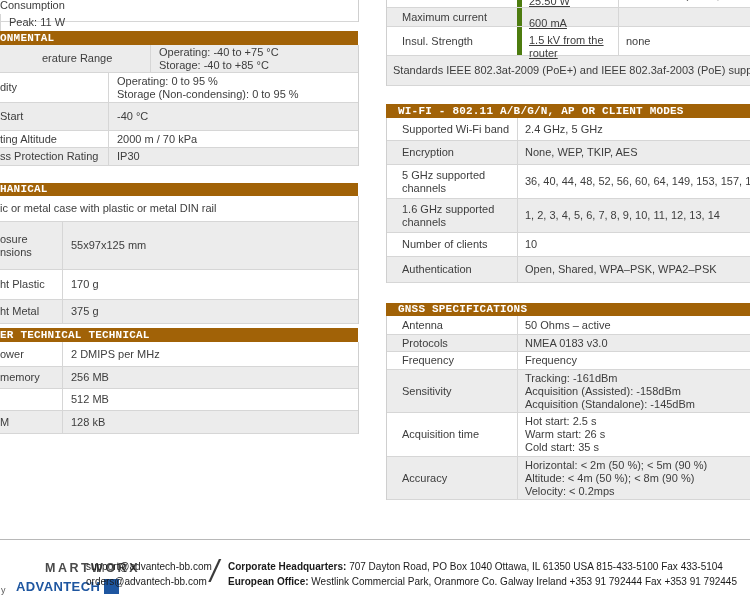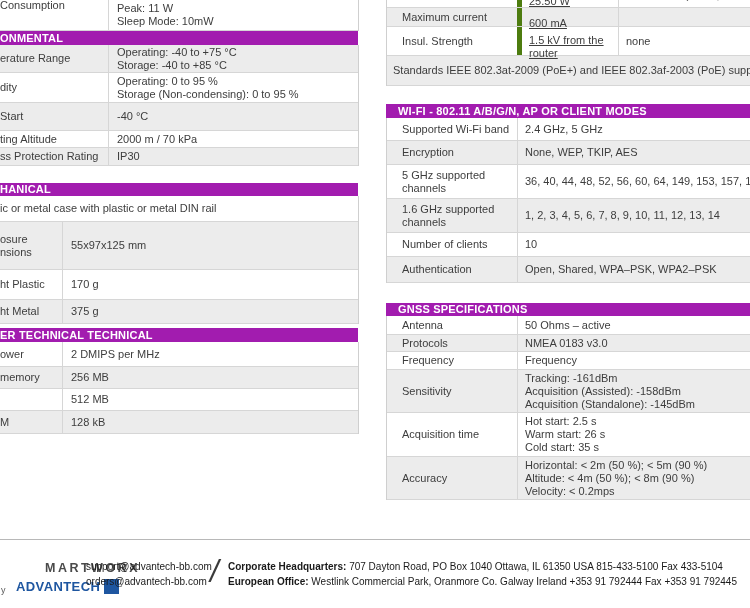--- a/index.html
+++ b/index.html
@@ -2,22 +2,22 @@
 <html><head>
 <meta charset="utf-8">
 <style>
   html,body{margin:0;padding:0;background:#fff;}
   .page{
     position:relative;width:750px;height:608px;overflow:hidden;background:#ffffff;
     font-family:"Liberation Sans",sans-serif;font-size:11px;line-height:13px;color:#3d3d3d;
   }
   
   .hdr{
-    position:absolute;background:#a21caf;color:#ffffff;font-weight:bold;
-    display:flex;align-items:center;letter-spacing:.2px;font-size:11px;
+    position:absolute;background:#a16207;color:#ffffff;font-weight:bold;
+    display:flex;align-items:center;letter-spacing:.2px;font-size:11px;font-family:Liberation Mono, monospace;
   }
   
   .rows{position:absolute;}
   .row{display:flex;border-bottom:1px solid #d6d6d6;box-sizing:border-box;background:#fff;}
   .row.alt{background:#ececec;}
   .cell{display:flex;align-items:center;white-space:pre-line;box-sizing:border-box;}
   .lbl{flex:none;}
   .val{flex:1;border-left:1px solid #d6d6d6;padding:2px 4px 2px 8px;}
   .merged{flex:1;border-left:none;}
   
@@ -42,30 +42,30 @@
   .bigslash{position:absolute;left:210px;top:556px;font-size:31px;line-height:31px;font-style:italic;color:#3a3a3a;font-weight:300;}
   .addresses{position:absolute;left:228px;top:560px;font-size:10px;line-height:14.5px;color:#1a1a1a;white-space:nowrap;}
   .addresses b{font-weight:bold;}
 </style>
 </head>
 <body>
 
 <div class="page">
 
   <div class="rows left-t" style="left:0;top:0;width:358px;">
-    <div class="row" style="height:31px;">
+    <div class="row" style="height:22px;flex-direction:column;">
       <div class="cell lbl lblw108" style="align-items:flex-start;margin-top:-3px;">Consumption</div>
       <div class="cell val">Peak: 11 W
 Sleep Mode: 10mW</div>
     </div>
   </div>
 
   <div class="hdr" style="left:0;top:31px;width:358px;height:14px;">ONMENTAL</div>
   <div class="rows left-t" style="left:0;top:45px;width:358px;">
-    <div class="row alt" style="height:28px;">
+    <div class="row alt" style="height:28px;padding-left:42px;">
       <div class="cell lbl lblw108">erature Range</div>
       <div class="cell val">Operating: -40 to +75 °C
 Storage: -40 to +85 °C</div>
     </div>
     <div class="row" style="height:30px;">
       <div class="cell lbl lblw108">dity</div>
       <div class="cell val">Operating: 0 to 95 %
 Storage (Non-condensing): 0 to 95 %</div>
     </div>
     <div class="row alt" style="height:28px;">

